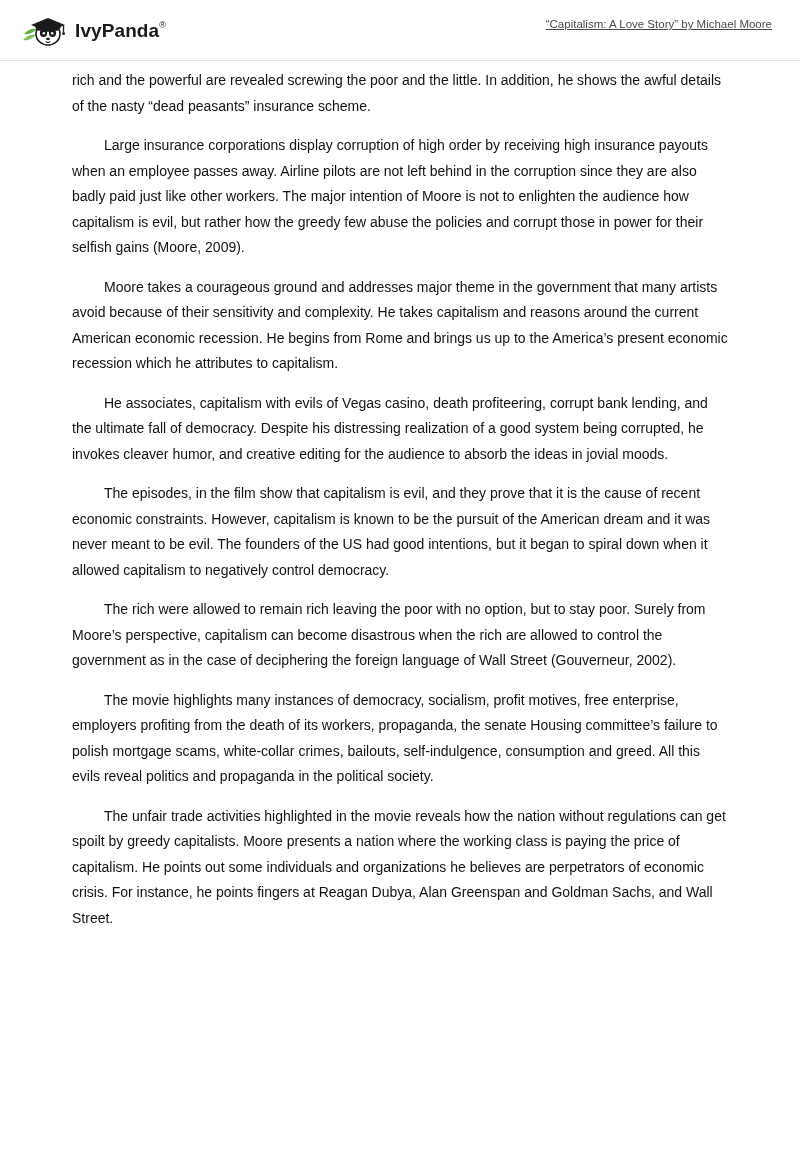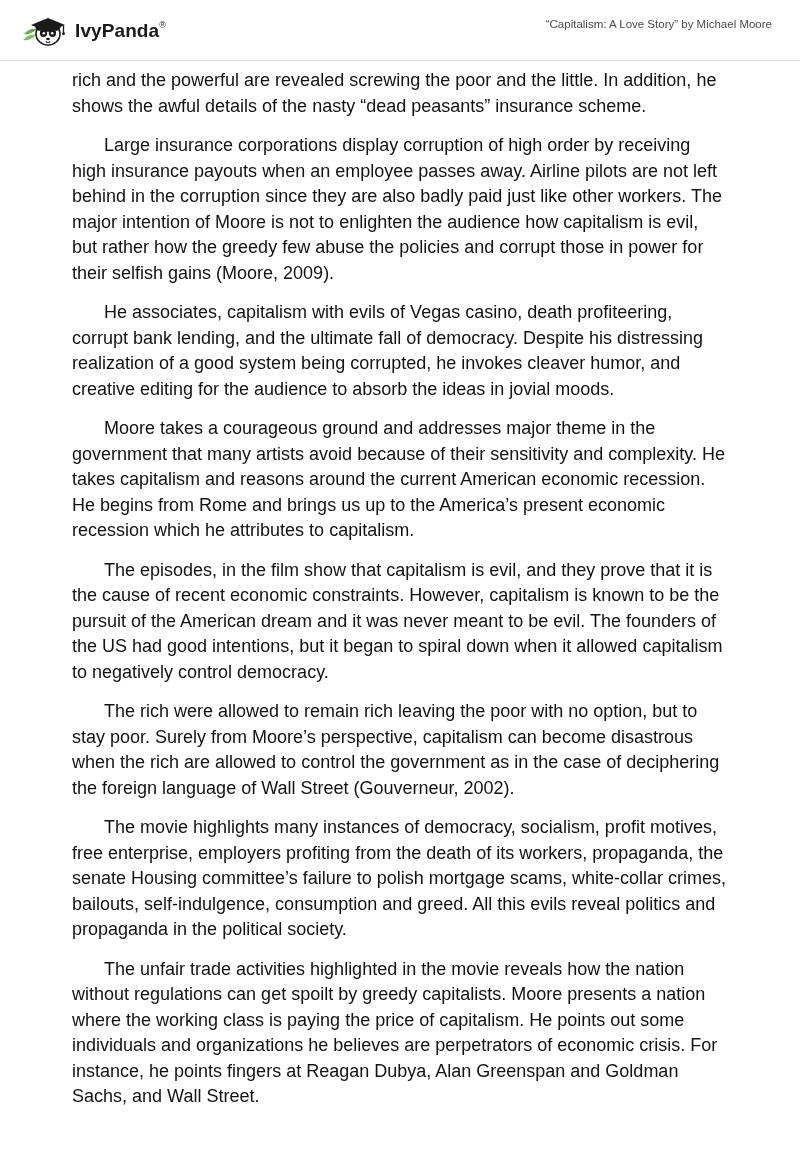--- a/index.html
+++ b/index.html
@@ -60,38 +60,39 @@
   }
   .header-title {
     position: absolute;
     right: 28px;
     top: 16px;
     font-size: 11.5px;
     color: #4a4a4a;
     text-align: right;
     max-width: 430px;
     line-height: 1.4;
+    text-decoration: underline;
   }
   .header-rule {
     position: absolute;
     top: 60px; left: 0;
     width: 800px;
     height: 1px;
     background: #e3e3e3;
   }
   
   .content {
     position: absolute;
     top: 68px;
     left: 72px;
     width: 656px;
   }
   .content p {
     margin: 0 0 14px 0;
-    font-size: 18px;
+    font-size: 14px;
     line-height: 25.5px;
     color: #121212;
     text-align: left;
   }
   .content p.indent {
     text-indent: 32px;
   }
   
   .footer {
     position: absolute;
@@ -135,22 +136,22 @@
       </span>
       <span class="brand-name"><span>IvyPanda</span><sup>®</sup></span>
     </div>
     <div class="header-title">“Capitalism: A Love Story” by Michael Moore</div>
   </div>
   <div class="header-rule"></div>
 
   <div class="content">
     <p>rich and the powerful are revealed screwing the poor and the little. In addition, he shows the awful details of the nasty “dead peasants” insurance scheme.</p>
     <p class="indent">Large insurance corporations display corruption of high order by receiving high insurance payouts when an employee passes away. Airline pilots are not left behind in the corruption since they are also badly paid just like other workers. The major intention of Moore is not to enlighten the audience how capitalism is evil, but rather how the greedy few abuse the policies and corrupt those in power for their selfish gains (Moore, 2009).</p>
+    <p class="indent">Moore takes a courageous ground and addresses major theme in the government that many artists avoid because of their sensitivity and complexity. He takes capitalism and reasons around the current American economic recession. He begins from Rome and brings us up to the America’s present economic recession which he attributes to capitalism.</p>
     <p class="indent">He associates, capitalism with evils of Vegas casino, death profiteering, corrupt bank lending, and the ultimate fall of democracy. Despite his distressing realization of a good system being corrupted, he invokes cleaver humor, and creative editing for the audience to absorb the ideas in jovial moods.</p>
-    <p class="indent">Moore takes a courageous ground and addresses major theme in the government that many artists avoid because of their sensitivity and complexity. He takes capitalism and reasons around the current American economic recession. He begins from Rome and brings us up to the America’s present economic recession which he attributes to capitalism.</p>
     <p class="indent">The episodes, in the film show that capitalism is evil, and they prove that it is the cause of recent economic constraints. However, capitalism is known to be the pursuit of the American dream and it was never meant to be evil. The founders of the US had good intentions, but it began to spiral down when it allowed capitalism to negatively control democracy.</p>
     <p class="indent">The rich were allowed to remain rich leaving the poor with no option, but to stay poor. Surely from Moore’s perspective, capitalism can become disastrous when the rich are allowed to control the government as in the case of deciphering the foreign language of Wall Street (Gouverneur, 2002).</p>
     <p class="indent">The movie highlights many instances of democracy, socialism, profit motives, free enterprise, employers profiting from the death of its workers, propaganda, the senate Housing committee’s failure to polish mortgage scams, white-collar crimes, bailouts, self-indulgence, consumption and greed. All this evils reveal politics and propaganda in the political society.</p>
     <p class="indent">The unfair trade activities highlighted in the movie reveals how the nation without regulations can get spoilt by greedy capitalists. Moore presents a nation where the working class is paying the price of capitalism. He points out some individuals and organizations he believes are perpetrators of economic crisis. For instance, he points fingers at Reagan Dubya, Alan Greenspan and Goldman Sachs, and Wall Street.</p>
   </div>
 
 
 </div>
 
 </body></html>

